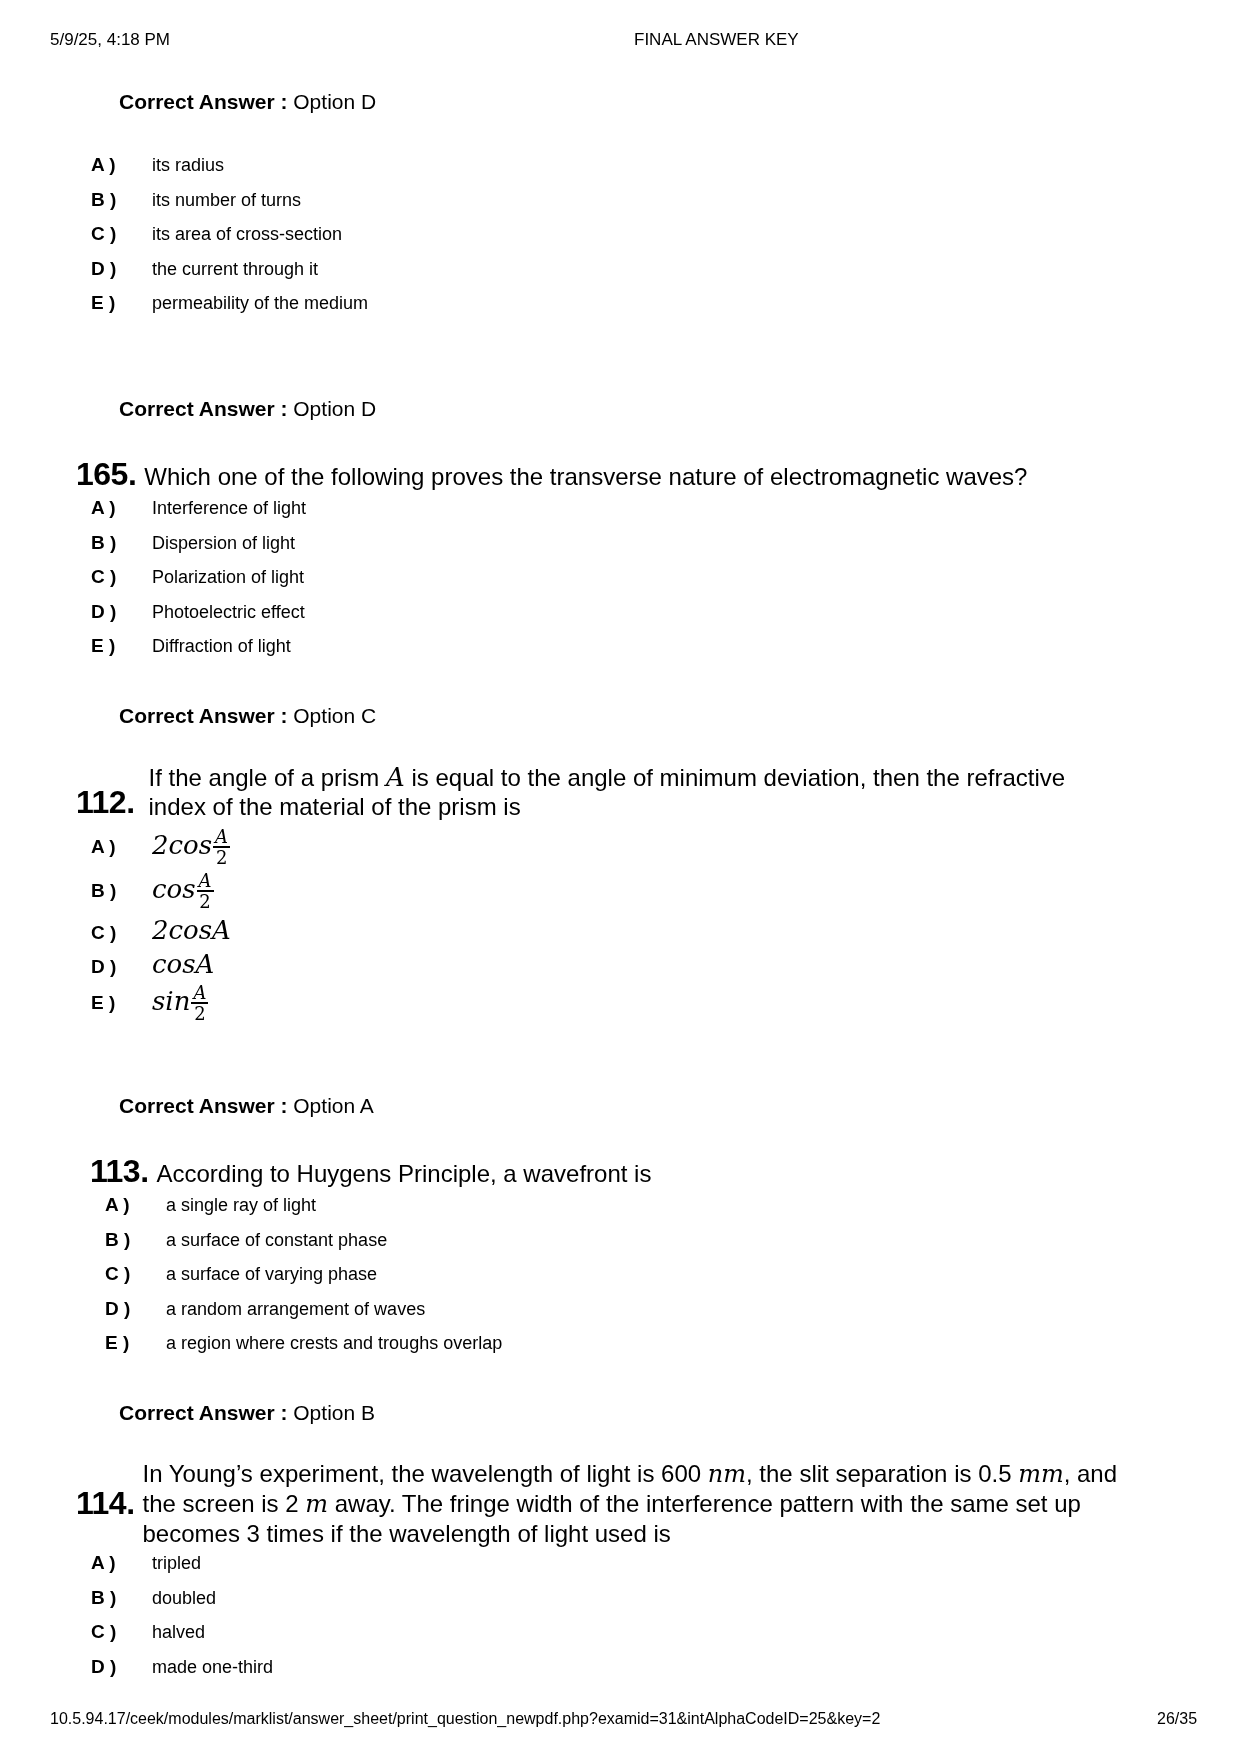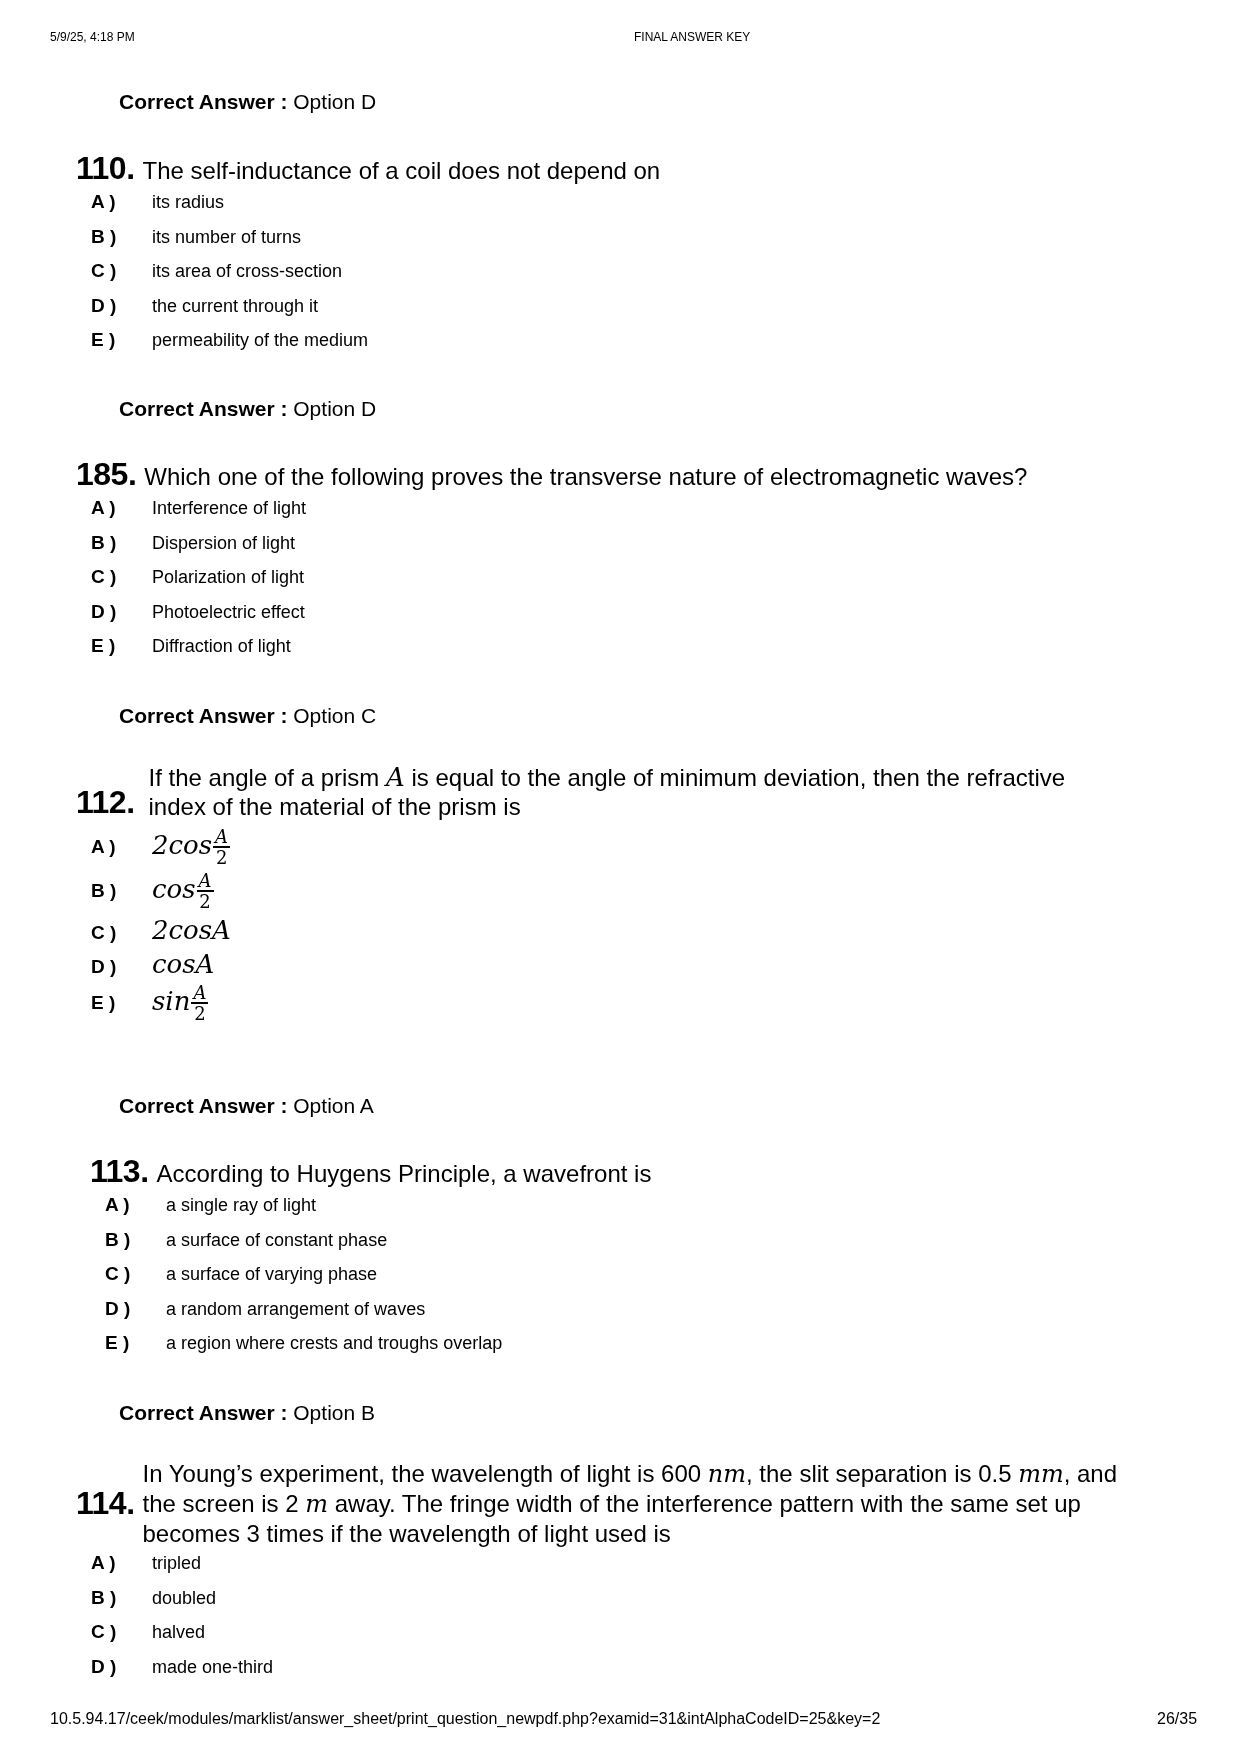--- a/index.html
+++ b/index.html
@@ -1,18 +1,18 @@
 <!DOCTYPE html>
 <html><head>
 <meta charset="utf-8">
 <style>
   html, body { margin: 0; padding: 0; background: #ffffff; }
   body { width: 1240px; height: 1754px; position: relative; overflow: hidden;
          font-family: "Liberation Sans", sans-serif; color: #000; }
-  .hdr { position: absolute; top: 30px; font-size: 12px; }
+  .hdr { position: absolute; top: 30px; font-size: 17px; }
   .hdr-date { left: 50px; }
   .hdr-title { left: 634px; }
   .ftr { position: absolute; top: 1710px; font-size: 16px; }
   .ftr-url { left: 50px; }
   .ftr-page { left: 1157px; }
   .ca { position: absolute; left: 119px; font-size: 21px; }
   .ca b { font-weight: bold; }
   .q { position: absolute; left: 76px; width: 1100px; }
   .qrow { display: flex; align-items: baseline; }
   .qnum { font-size: 32px; font-weight: bold; letter-spacing: -0.5px; margin-right: 8px; }
@@ -37,24 +37,20 @@
 
 <div class="hdr hdr-date">5/9/25, 4:18 PM</div>
 <div class="hdr hdr-title">FINAL ANSWER KEY</div>
 
 <div class="ca" style="top:90px;">
   <b>Correct Answer :</b>
   <span>Option D</span>
 </div>
 
 <div class="q" style="top:150px;">
-  <div class="qrow">
-    <span class="qnum">110.</span>
-    <span class="qtext">The self-inductance of a coil does not depend on</span>
-  </div>
   <div class="opts">
     <div class="opt">
         <span class="olab">A )</span>
         <span class="otext">its radius</span>
       </div>
     <div class="opt">
         <span class="olab">B )</span>
         <span class="otext">its number of turns</span>
       </div>
     <div class="opt">
@@ -71,21 +67,21 @@
       </div>
   </div>
 </div>
 <div class="ca" style="top:397px;">
   <b>Correct Answer :</b>
   <span>Option D</span>
 </div>
 
 <div class="q" style="top:456px;">
   <div class="qrow">
-    <span class="qnum">185.</span>
+    <span class="qnum">165.</span>
     <span class="qtext">Which one of the following proves the transverse nature of electromagnetic waves?</span>
   </div>
   <div class="opts">
     <div class="opt">
         <span class="olab">A )</span>
         <span class="otext">Interference of light</span>
       </div>
     <div class="opt">
         <span class="olab">B )</span>
         <span class="otext">Dispersion of light</span>

